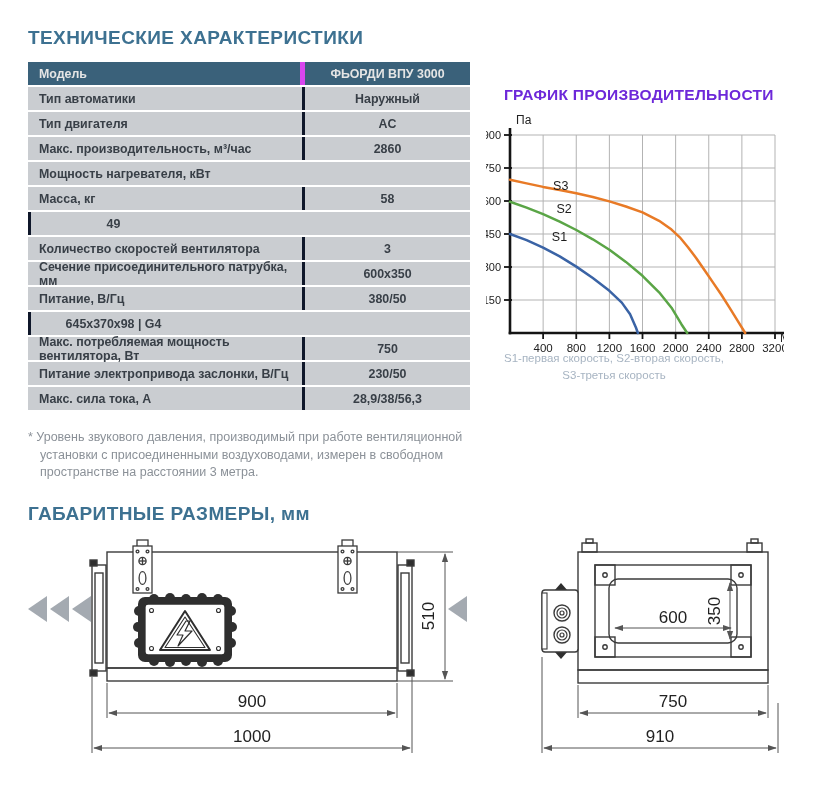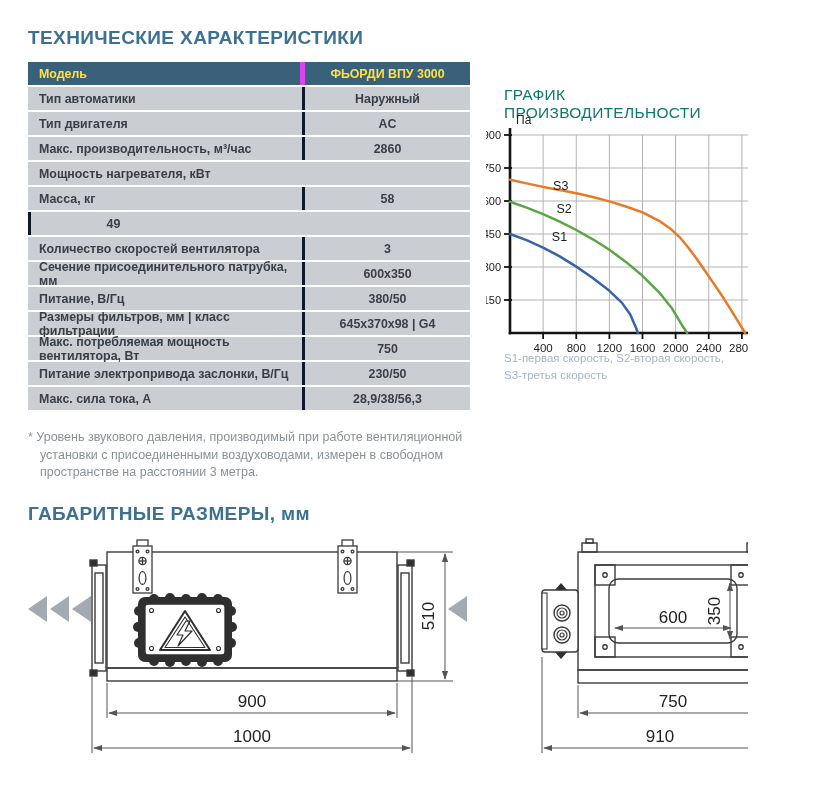--- a/index.html
+++ b/index.html
@@ -1,34 +1,34 @@
 <!DOCTYPE html>
 <html><head>
 <meta charset="utf-8">
 <style>
   html,body{margin:0;padding:0;background:#fff;}
   #page{position:relative;width:748px;height:812px;background:#fff;overflow:hidden;
-        font-family:"Liberation Sans",sans-serif;color:#383f47;}
+        font-family:"Liberation Sans",sans-serif;color:#383f47;padding-left:36px;}
   .sec-title{position:absolute;font-size:19px;font-weight:bold;color:#3d7191;letter-spacing:.4px;}
   #main-title{left:28px;top:27px;}
   #dims-title{left:28px;top:503px;}
-  #chart-title{position:absolute;left:504px;top:86px;font-size:15.5px;font-weight:normal;color:#0f766e;letter-spacing:.3px;}
+  #chart-title{position:absolute;left:504px;top:86px;font-size:15.5px;font-weight:bold;color:#6d28d9;letter-spacing:.3px;}
 
   
   #spec-table{position:absolute;left:28px;top:62px;width:442px;}
   .trow{display:flex;height:23px;margin-bottom:2px;background:#cacdd1;align-items:stretch;}
-  .trow.head{background:#3a617a;color:#fde047;}
+  .trow.head{background:#3a617a;color:#e5e5e5;}
   .tcell{display:flex;align-items:center;font-size:12.4px;font-weight:600;}
   .tcell.lbl{flex:1;padding-left:11px;background:inherit;}
   .tcell.val{width:165px;justify-content:center;text-align:center;border-left:3px solid #0f172a;}
   .trow.head .tcell.val{border-left:5px solid #d946ef;}
 
   
   #chart-svg{position:absolute;left:486px;top:106px;}
-  #chart-legend{position:absolute;left:504px;top:350px;font-size:11.5px;line-height:1.45;color:#a7b4c2;}
+  #chart-legend{position:absolute;left:504px;top:350px;font-size:11.5px;line-height:1.45;color:#a7b4c2;text-align:center;}
 
   
   #footnote{position:absolute;left:28px;top:429px;width:448px;font-size:12.5px;line-height:1.4;
             color:#8b9198;padding-left:12px;text-indent:-12px;}
 
   
   #left-drawing{position:absolute;left:20px;top:535px;}
   #right-drawing{position:absolute;left:520px;top:535px;}
   svg text{font-family:"Liberation Sans",sans-serif;}
 </style>
@@ -73,21 +73,20 @@
         </div>
         <div class="trow">
           <div class="tcell lbl">Сечение присоединительного патрубка, мм</div>
           <div class="tcell val">600x350</div>
         </div>
         <div class="trow">
           <div class="tcell lbl">Питание, В/Гц</div>
           <div class="tcell val">380/50</div>
         </div>
         <div class="trow">
-          <div class="tcell lbl">Размеры фильтров, мм  |  класс фильтрации</div>
           <div class="tcell val">645x370x98  |  G4</div>
         </div>
         <div class="trow">
           <div class="tcell lbl">Макс. потребляемая мощность вентилятора, Вт</div>
           <div class="tcell val">750</div>
         </div>
         <div class="trow">
           <div class="tcell lbl">Питание электропривода заслонки, В/Гц</div>
           <div class="tcell val">230/50</div>
         </div>

